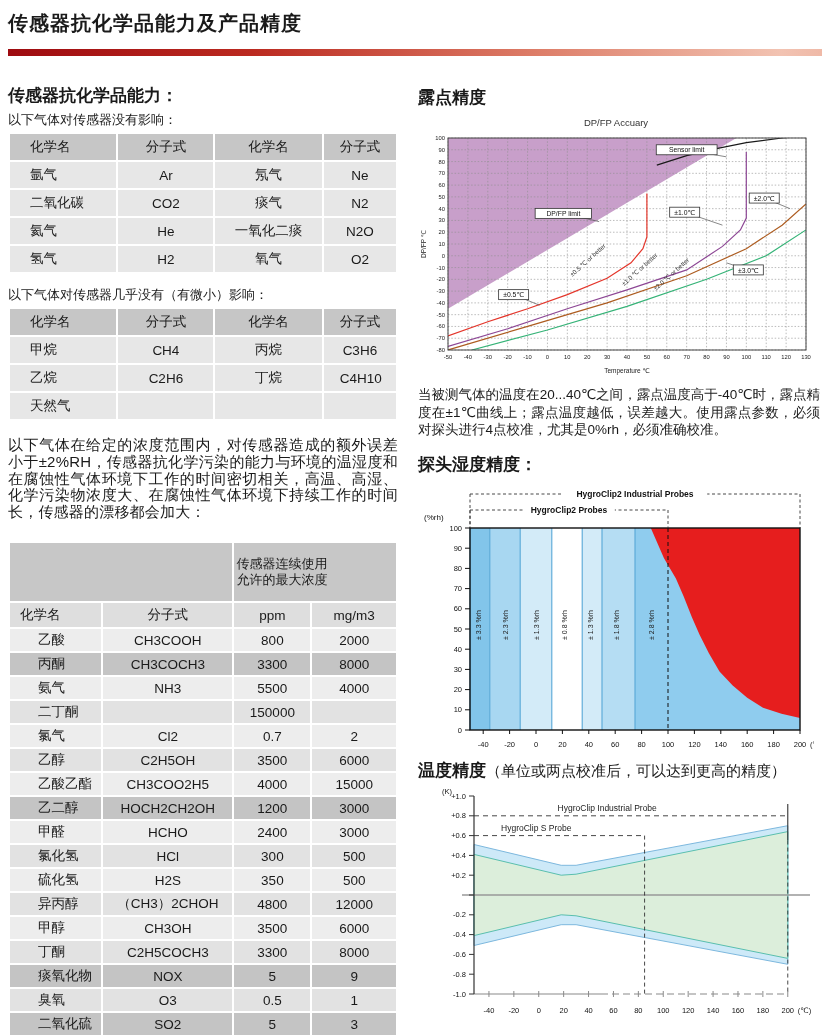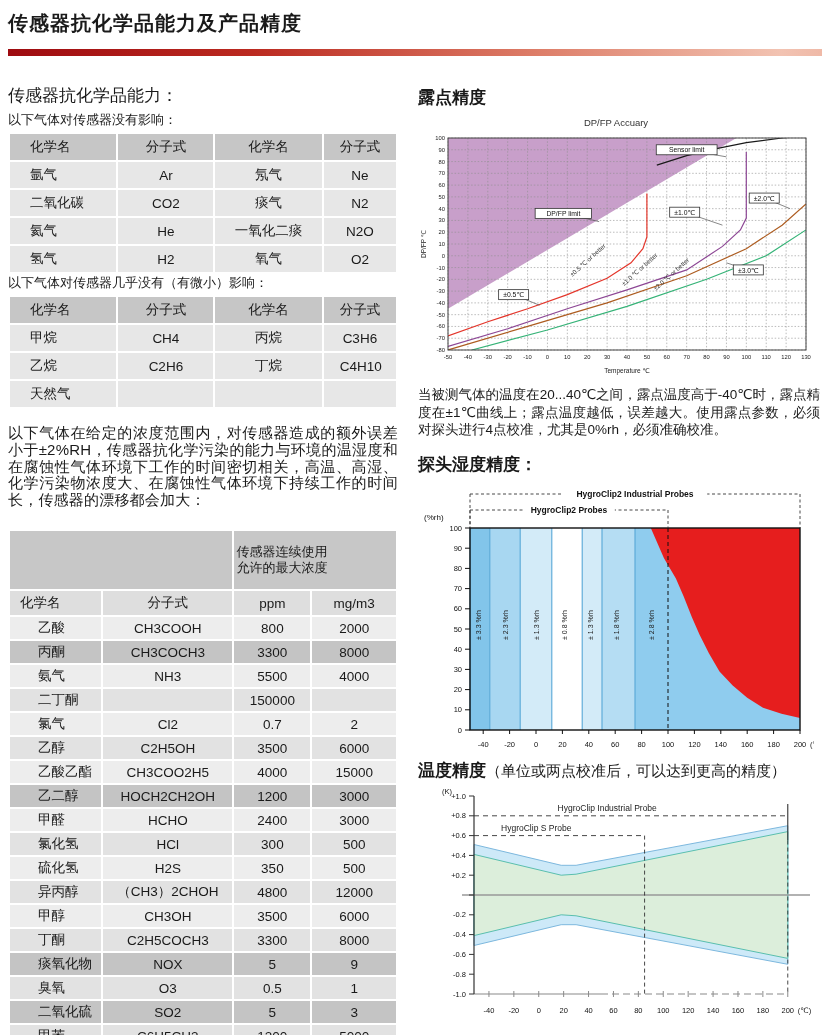--- a/index.html
+++ b/index.html
@@ -5,23 +5,23 @@
   *{margin:0;padding:0;box-sizing:border-box}
   html,body{background:#fff}
   body{width:826px;height:1035px;position:relative;overflow:hidden;
        font-family:"Liberation Sans","DejaVu Sans",sans-serif;color:#1a1a1a}
   .page{position:absolute;inset:0}
   .title{position:absolute;left:8px;top:10px;font-size:20px;font-weight:bold;letter-spacing:1px}
   .bar{position:absolute;left:8px;right:4px;top:49px;height:7px;
        background:linear-gradient(to right,#9e0b10,#bb2a20 30%,#dd7d68 65%,#f2c3b2 95%,#efb9a7)}
   .col-left{position:absolute;left:8px;top:84px;width:390px}
   .col-right{position:absolute;left:418px;top:86px;width:402px}
-  .sec-h{font-size:17px;font-weight:normal;margin-bottom:4px}
+  .sec-h{font-size:17px;font-weight:bold;margin-bottom:4px}
   .cap{font-size:13px;margin-bottom:3px}
-  .cap2{}
+  .cap2{margin-top:12px}
   table{border-collapse:separate;border-spacing:2px;width:100%;font-size:13.5px;table-layout:fixed}
   .pair th{background:#c6c6c6;font-weight:normal;padding:4px 2px;text-align:center}
   .pair td{background:#e7e7e7;padding:4px 16px;text-align:center;overflow:hidden;white-space:nowrap}
   .pair th:first-child,.pair td:first-child{text-align:left;padding-left:20px}
   .bt{margin-top:20px}
   .bt th{font-weight:normal}
   .bt .bt-top th{background:#c7c7c7;padding:13px 2px;font-size:13px;line-height:1.25;text-align:left}
   .bt .bt-sub th{background:#dedede;padding:3px 2px;text-align:center}
   .bt .bt-sub th:first-child{text-align:left;padding-left:10px}
   .bt td{padding:2px;text-align:center;overflow:hidden;white-space:nowrap}

